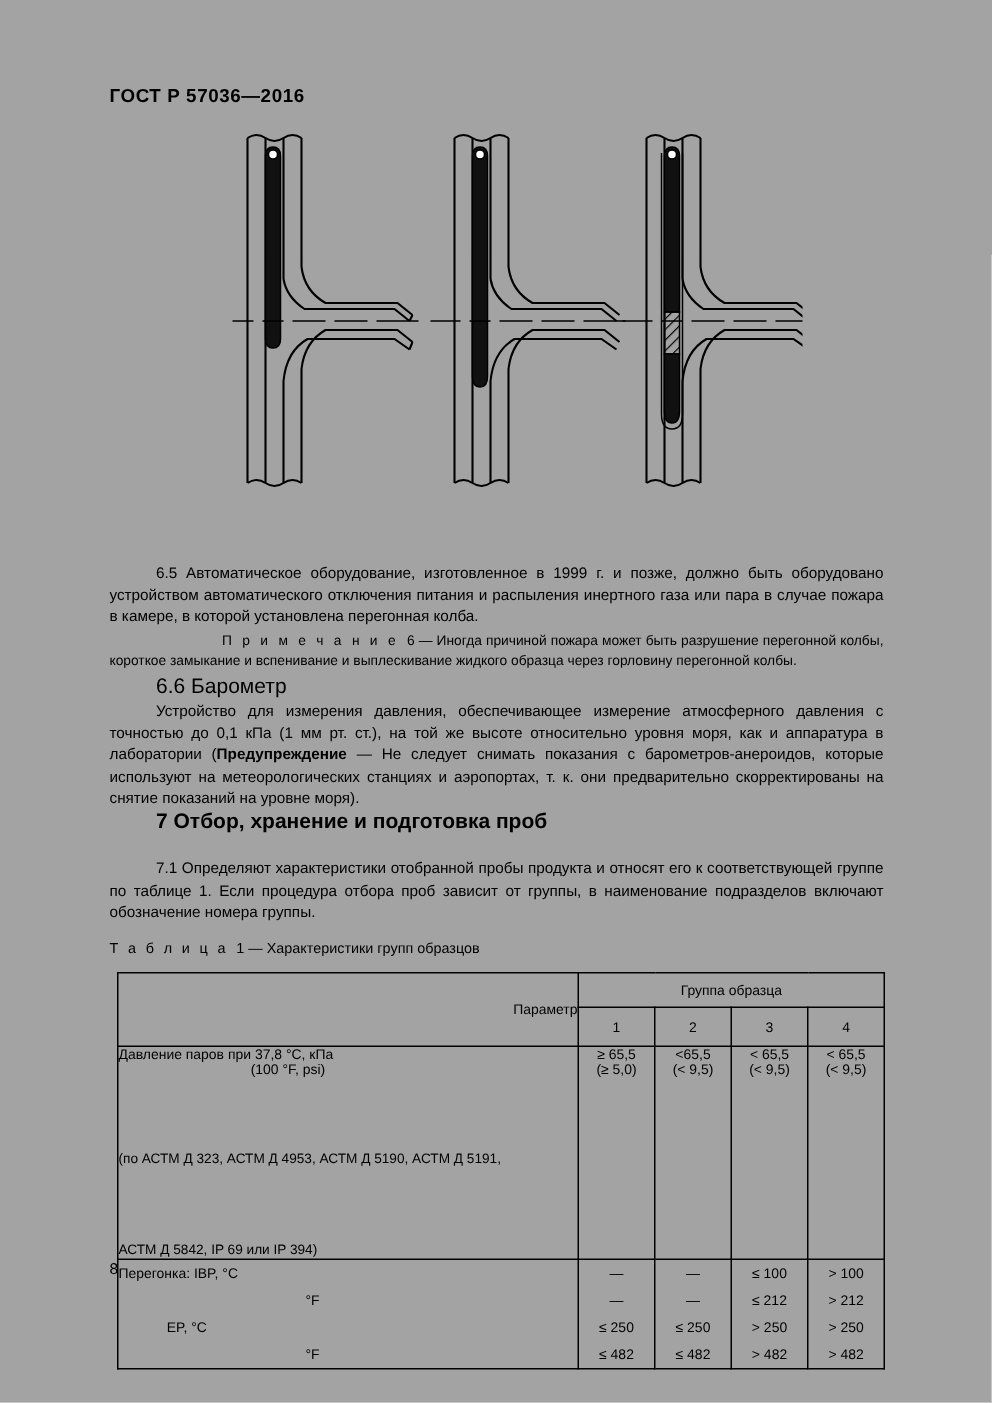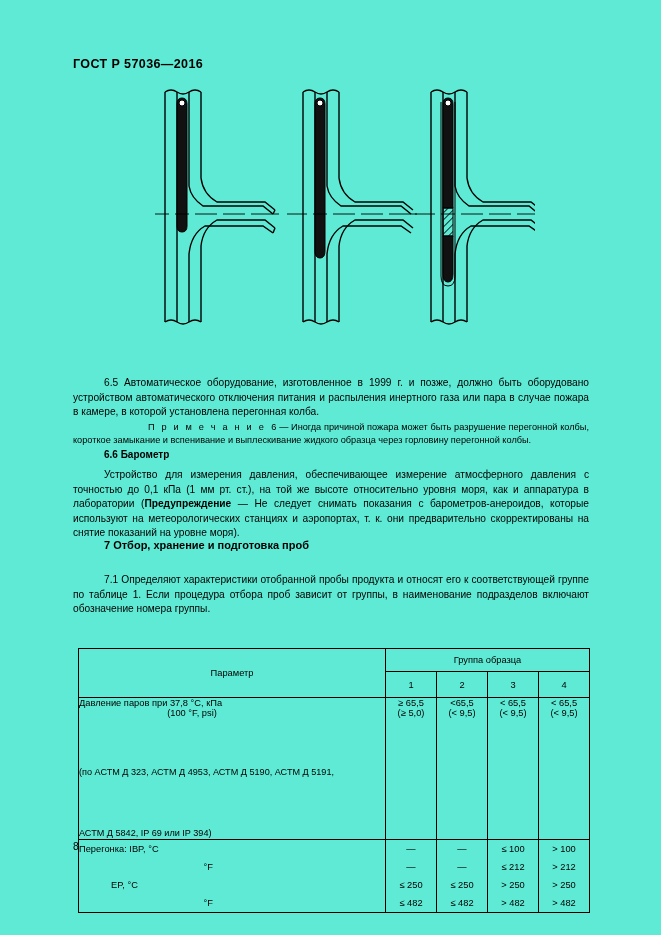--- a/index.html
+++ b/index.html
@@ -13,21 +13,21 @@
     position: relative;
     font-family: "Liberation Sans", sans-serif;
     color: #000000;
     overflow: hidden;
   }
   .page {
     position: absolute;
     left: 0; top: 0;
     width: 661px;
     height: 935px;
-    background: #5eead4;
+    background: #a3a3a3;
   }
 
   
   .doc-header {
     position: absolute;
     left: 73px;
     top: 57px;
     font-size: 12.5px;
     font-weight: bold;
     letter-spacing: 0.4px;
@@ -73,28 +73,28 @@
   .body-text.p3  { top: 573px; }
 
   .indent { display: inline-block; width: 31px; }
   .bold { font-weight: bold; }
   .spaced { letter-spacing: 2.1px; padding-left: 44px; }
 
   .head-66 {
     position: absolute;
     left: 104px;
     top: 449px;
-    font-size: 10px;
-    font-weight: bold;
+    font-size: 14px;
+    font-weight: normal;
   }
   .head-7 {
     position: absolute;
     left: 104px;
     top: 539px;
-    font-size: 11px;
+    font-size: 14px;
     font-weight: bold;
   }
 
   
   .table-title {
     position: absolute;
     left: 73px;
     top: 627px;
     font-size: 9.6px;
   }
@@ -112,21 +112,21 @@
     font-size: 9.3px;
     table-layout: fixed;
   }
   table.gost td, table.gost th {
     border: 1px solid #000;
     padding: 0;
     font-weight: normal;
     vertical-align: middle;
   }
   .hdr-param {
-    text-align: center;
+    text-align: right;
     height: 47px;
   }
   .hdr-group {
     height: 22px;
   }
   .hdr-num {
     text-align: center;
     height: 25px;
   }
   .c-param {
@@ -265,20 +265,23 @@
   <div class="body-text p2">
     <span class="indent"></span><span>Устройство для измерения давления, обеспечивающее измерение атмосферного давления с точностью до 0,1 кПа (1 мм рт. ст.), на той же высоте относительно уровня моря, как и аппаратура в лаборатории (</span><span class="bold">Предупреждение</span><span> — Не следует снимать показания с барометров-анероидов, которые используют на метеорологических станциях и аэропортах, т. к. они предварительно скорректированы на снятие показаний на уровне моря).</span>
   </div>
 
   <div class="head-7">7 Отбор, хранение и подготовка проб</div>
 
   <div class="body-text p3">
     <span class="indent"></span><span>7.1 Определяют характеристики отобранной пробы продукта и относят его к соответствующей группе по таблице 1. Если процедура отбора проб зависит от группы, в наименование подразделов включают обозначение номера группы.</span>
   </div>
 
+  <div class="table-title">
+    <span class="tt-lead">Т а б л и ц а</span>&nbsp;&nbsp;<span>1 — Характеристики групп образцов</span>
+  </div>
 
   <div class="tbl-wrap">
     <table class="gost">
       <colgroup>
         <col style="width:307px">
         <col style="width:51px">
         <col style="width:51px">
         <col style="width:51px">
         <col style="width:51px">
       </colgroup>

